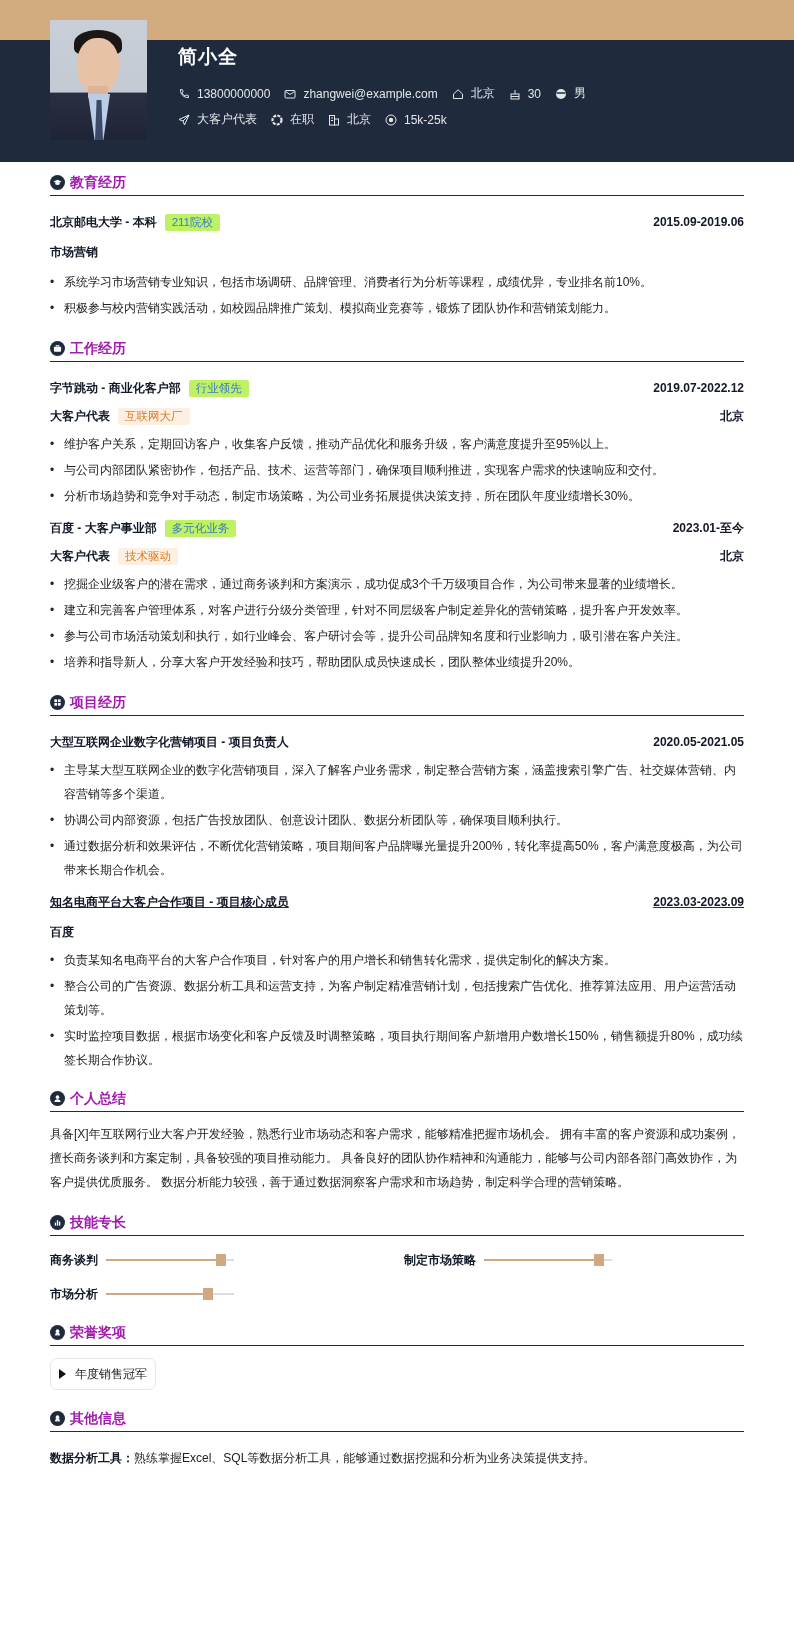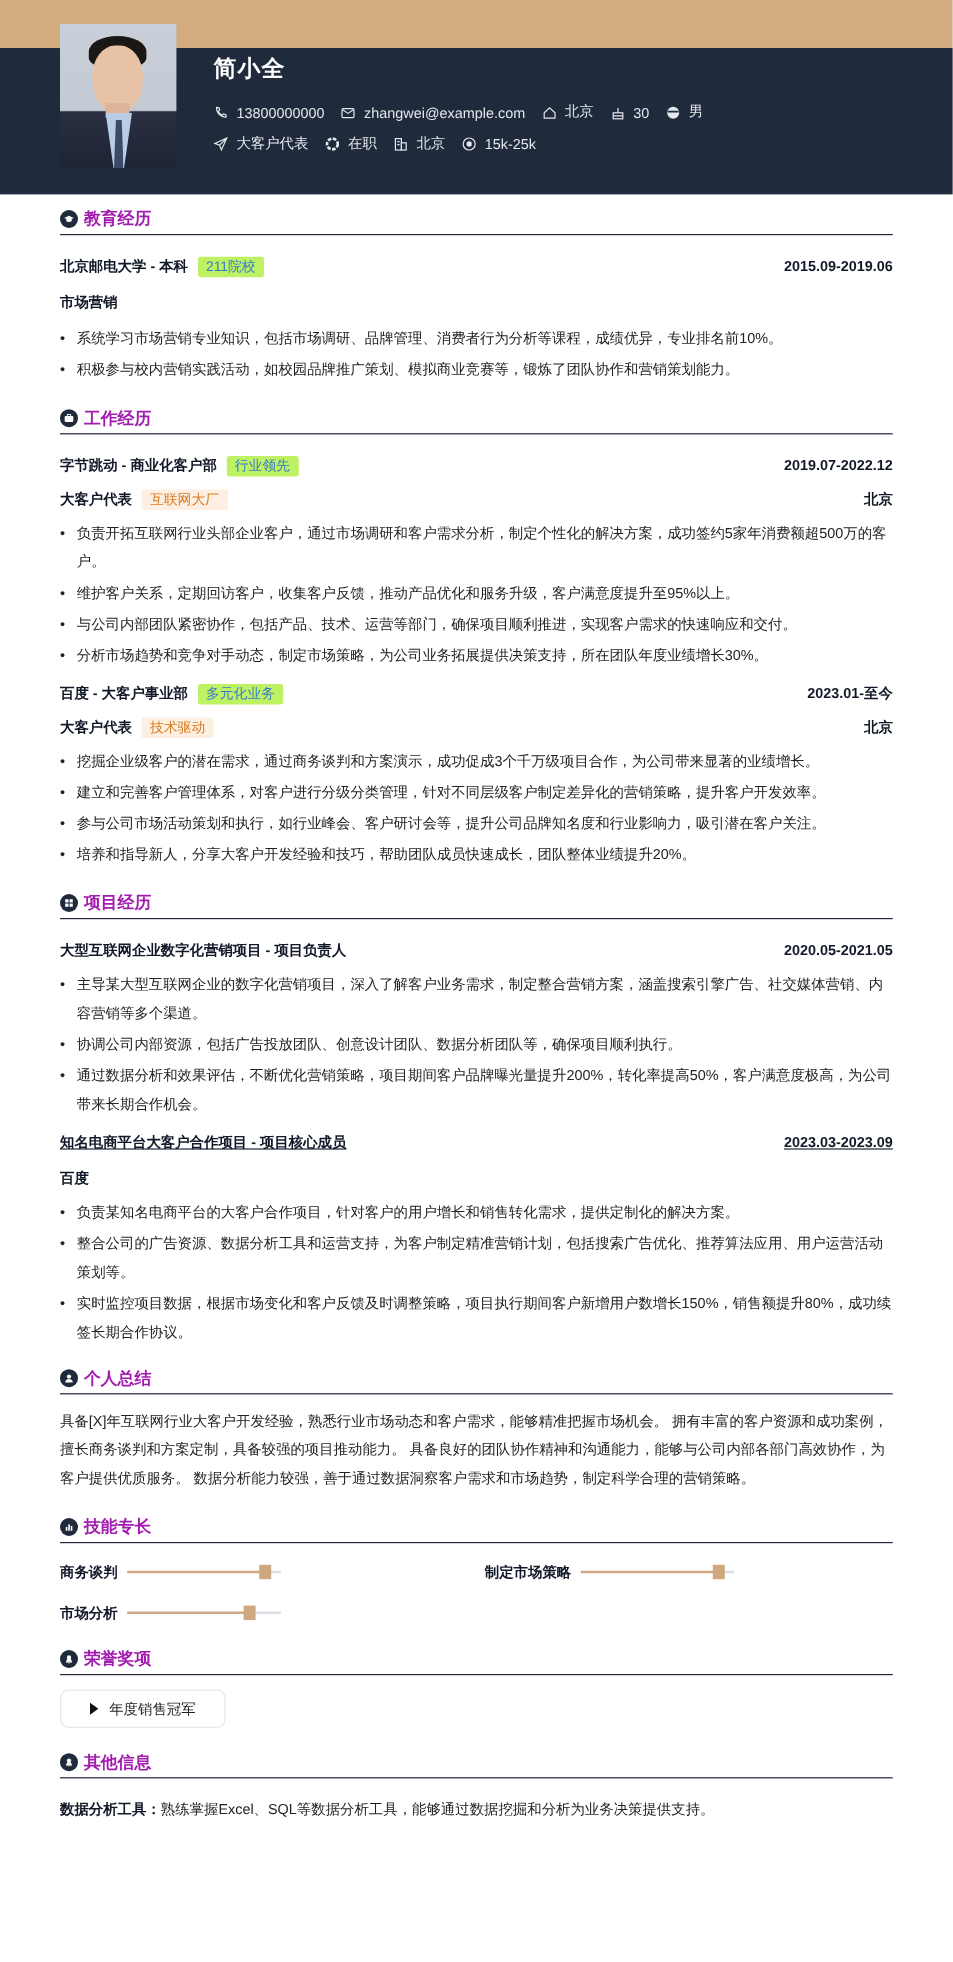--- a/index.html
+++ b/index.html
@@ -38,21 +38,21 @@
   .bullets li::before { content: "•"; position: absolute; left: 0; top: 0; color: #222; }
   .para { font-size: 12px; line-height: 24px; color: #222; }
 
   .skills { display: grid; grid-template-columns: 354px 340px; row-gap: 14px; }
   .skill { display: flex; align-items: center; height: 20px; }
   .skill .lbl { font-weight: bold; font-size: 12px; color: #111827; margin-right: 8px; white-space: nowrap; }
   .skill .track { position: relative; width: 128px; height: 2px; background: #d9dee5; }
   .skill .fill { position: absolute; left: 0; top: 0; height: 2px; background: #cfa882; }
   .skill .thumb { position: absolute; top: -5px; width: 10px; height: 12px; background: #cfa882; margin-left: -5px; }
 
-  .award { display: inline-flex; align-items: center; height: 32px; padding: 0 24px; border: 1px solid #e5e7eb; border-radius: 7px; font-size: 12px; color: #222; }
+  .award { display: inline-flex; align-items: center; height: 32px; padding: 0 8px; border: 1px solid #e5e7eb; border-radius: 7px; font-size: 12px; color: #222; }
   .award .tri { width: 0; height: 0; border-top: 5px solid transparent; border-bottom: 5px solid transparent; border-left: 7px solid #111; margin-right: 9px; }
 </style>
 </head>
 <body>
 
 <div class="top-band"></div>
 <div class="header"></div>
 
 <div class="photo">
   <div class="hair"></div>
@@ -191,21 +191,20 @@
     <div style="margin-top:14px;">
       <div class="row" style="height:24px;">
         <div class="bold"><span>字节跳动 - 商业化客户部</span><span class="tag blue">行业领先</span></div>
         <span class="bold">2019.07-2022.12</span>
       </div>
       <div class="row" style="height:24px; margin-top:4px;">
         <div class="bold"><span>大客户代表</span><span class="tag orange">互联网大厂</span></div>
         <span class="bold">北京</span>
       </div>
       <ul class="bullets" style="margin-top:4px;">
-        <li>负责开拓互联网行业头部企业客户，通过市场调研和客户需求分析，制定个性化的解决方案，成功签约5家年消费额超500万的客户。</li>
         <li style="margin-top:2px;">维护客户关系，定期回访客户，收集客户反馈，推动产品优化和服务升级，客户满意度提升至95%以上。</li>
         <li style="margin-top:2px;">与公司内部团队紧密协作，包括产品、技术、运营等部门，确保项目顺利推进，实现客户需求的快速响应和交付。</li>
         <li style="margin-top:2px;">分析市场趋势和竞争对手动态，制定市场策略，为公司业务拓展提供决策支持，所在团队年度业绩增长30%。</li>
       </ul>
     </div>
 
     <div style="margin-top:8px;">
       <div class="row" style="height:24px;">
         <div class="bold"><span>百度 - 大客户事业部</span><span class="tag blue">多元化业务</span></div>
         <span class="bold">2023.01-至今</span>

